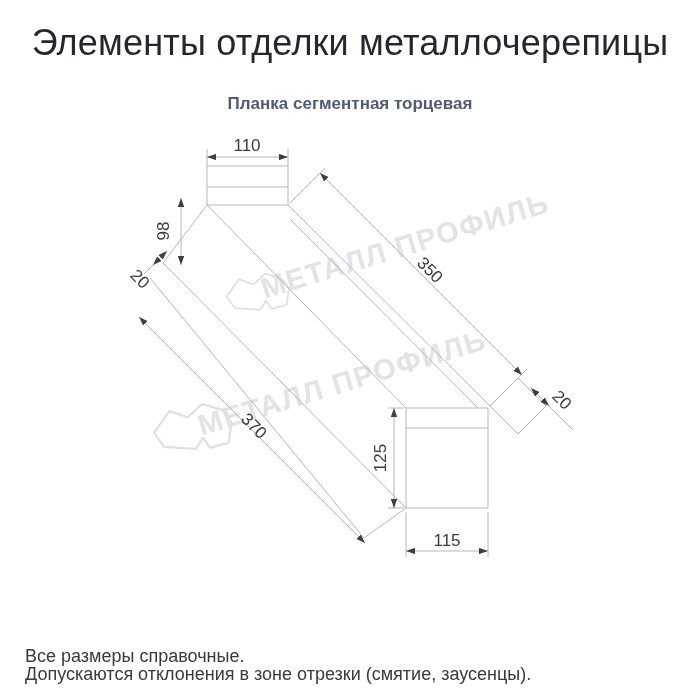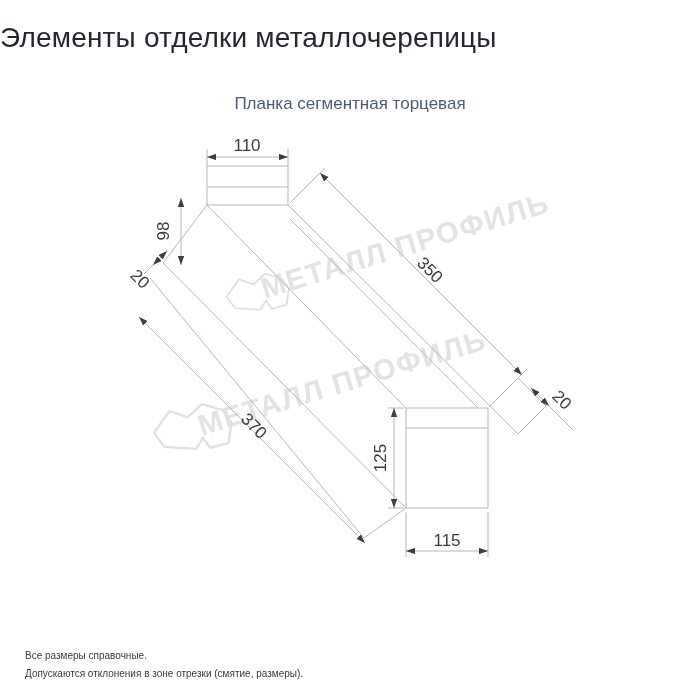--- a/index.html
+++ b/index.html
@@ -2,31 +2,31 @@
 <html><head>
 <meta charset="utf-8">
 <style>
   html,body{margin:0;padding:0;}
   body{
     width:700px;height:700px;background:#ffffff;position:relative;overflow:hidden;
     font-family:"Liberation Sans","DejaVu Sans",sans-serif;
   }
   .page{position:absolute;inset:0;}
   .title{
-    position:absolute;top:22px;left:0;width:700px;
-    font-size:28px;font-weight:400;letter-spacing:0.2px;color:#262630;
+    position:absolute;top:22px;left:0;width:700px;text-align:center;
+    font-size:36px;font-weight:400;letter-spacing:0.2px;color:#262630;
   }
   .subtitle{
     position:absolute;top:93px;left:0;width:700px;text-align:center;
-    font-size:17px;line-height:21px;font-weight:400;color:#4e5c72;
+    font-size:17px;line-height:21px;font-weight:700;color:#4e5c72;
   }
   .drawing-svg{position:absolute;top:0;left:0;}
   .footer{
     position:absolute;top:647px;left:25px;
-    font-size:10px;line-height:18px;color:#3a3a3a;
+    font-size:18px;line-height:18px;color:#3a3a3a;
   }
   .wm-text{
     font-size:29px;font-weight:bold;letter-spacing:1.5px;
     fill:#e2e3e7;
   }
   .draw{stroke:#b3b7bd;stroke-width:1;fill:none;}
   .dimline{stroke:#b3b7bd;stroke-width:1;fill:none;}
   .dimtext{font-size:17px;fill:#3c3c3c;}
   .logo{stroke:#dfe0e4;stroke-width:2.2;fill:none;stroke-linejoin:round;}
 </style>
@@ -125,16 +125,16 @@
         <path class="dimline" d="M488,512 V557"></path>
         <path class="dimline" d="M406,551 H488" marker-start="url(#arr)" marker-end="url(#arr)"></path>
         <text class="dimtext" x="447" y="546" text-anchor="middle">115</text>
       </g>
 
     </g>
   </svg>
 
   <div class="footer">
     <div>Все размеры справочные.</div>
-    <div>Допускаются отклонения в зоне отрезки (смятие, размеры).</div>
+    <div>Допускаются отклонения в зоне отрезки (смятие, заусенцы).</div>
   </div>
 
 </div>
 
 </body></html>

